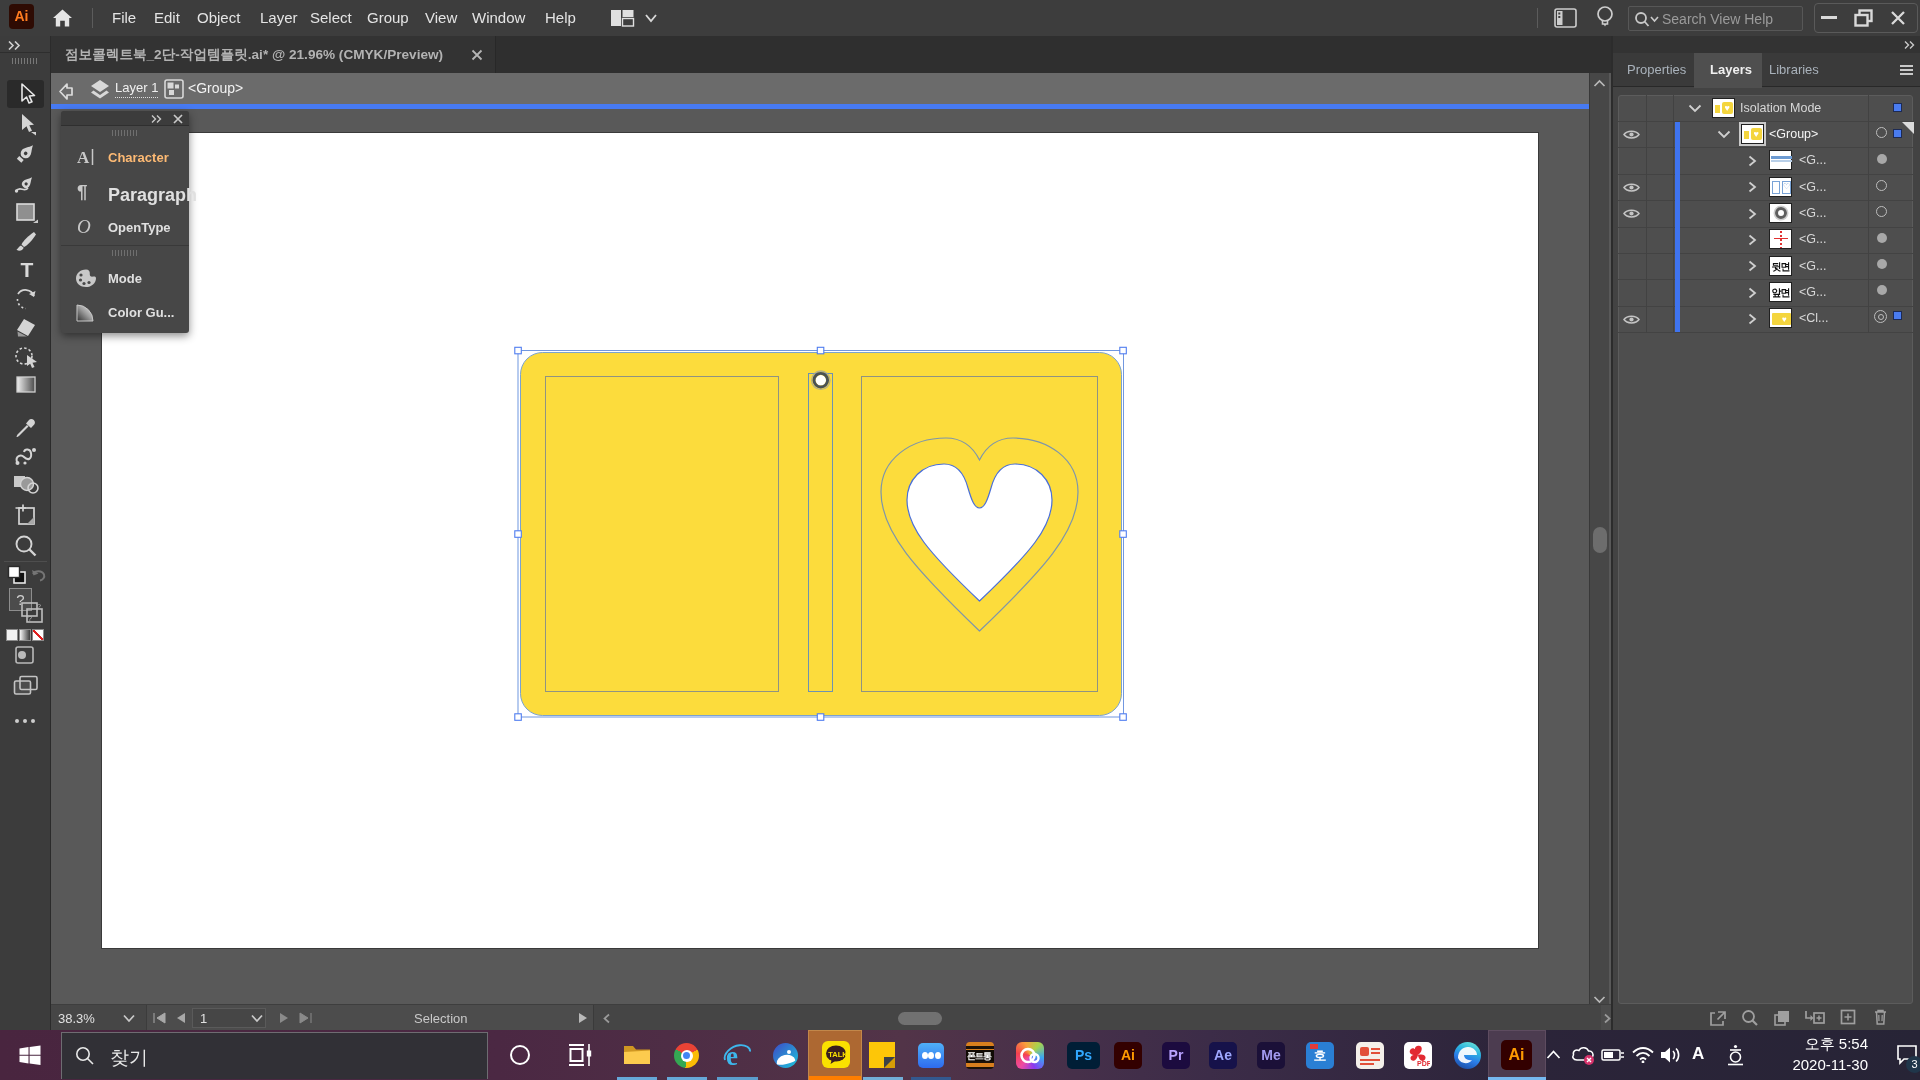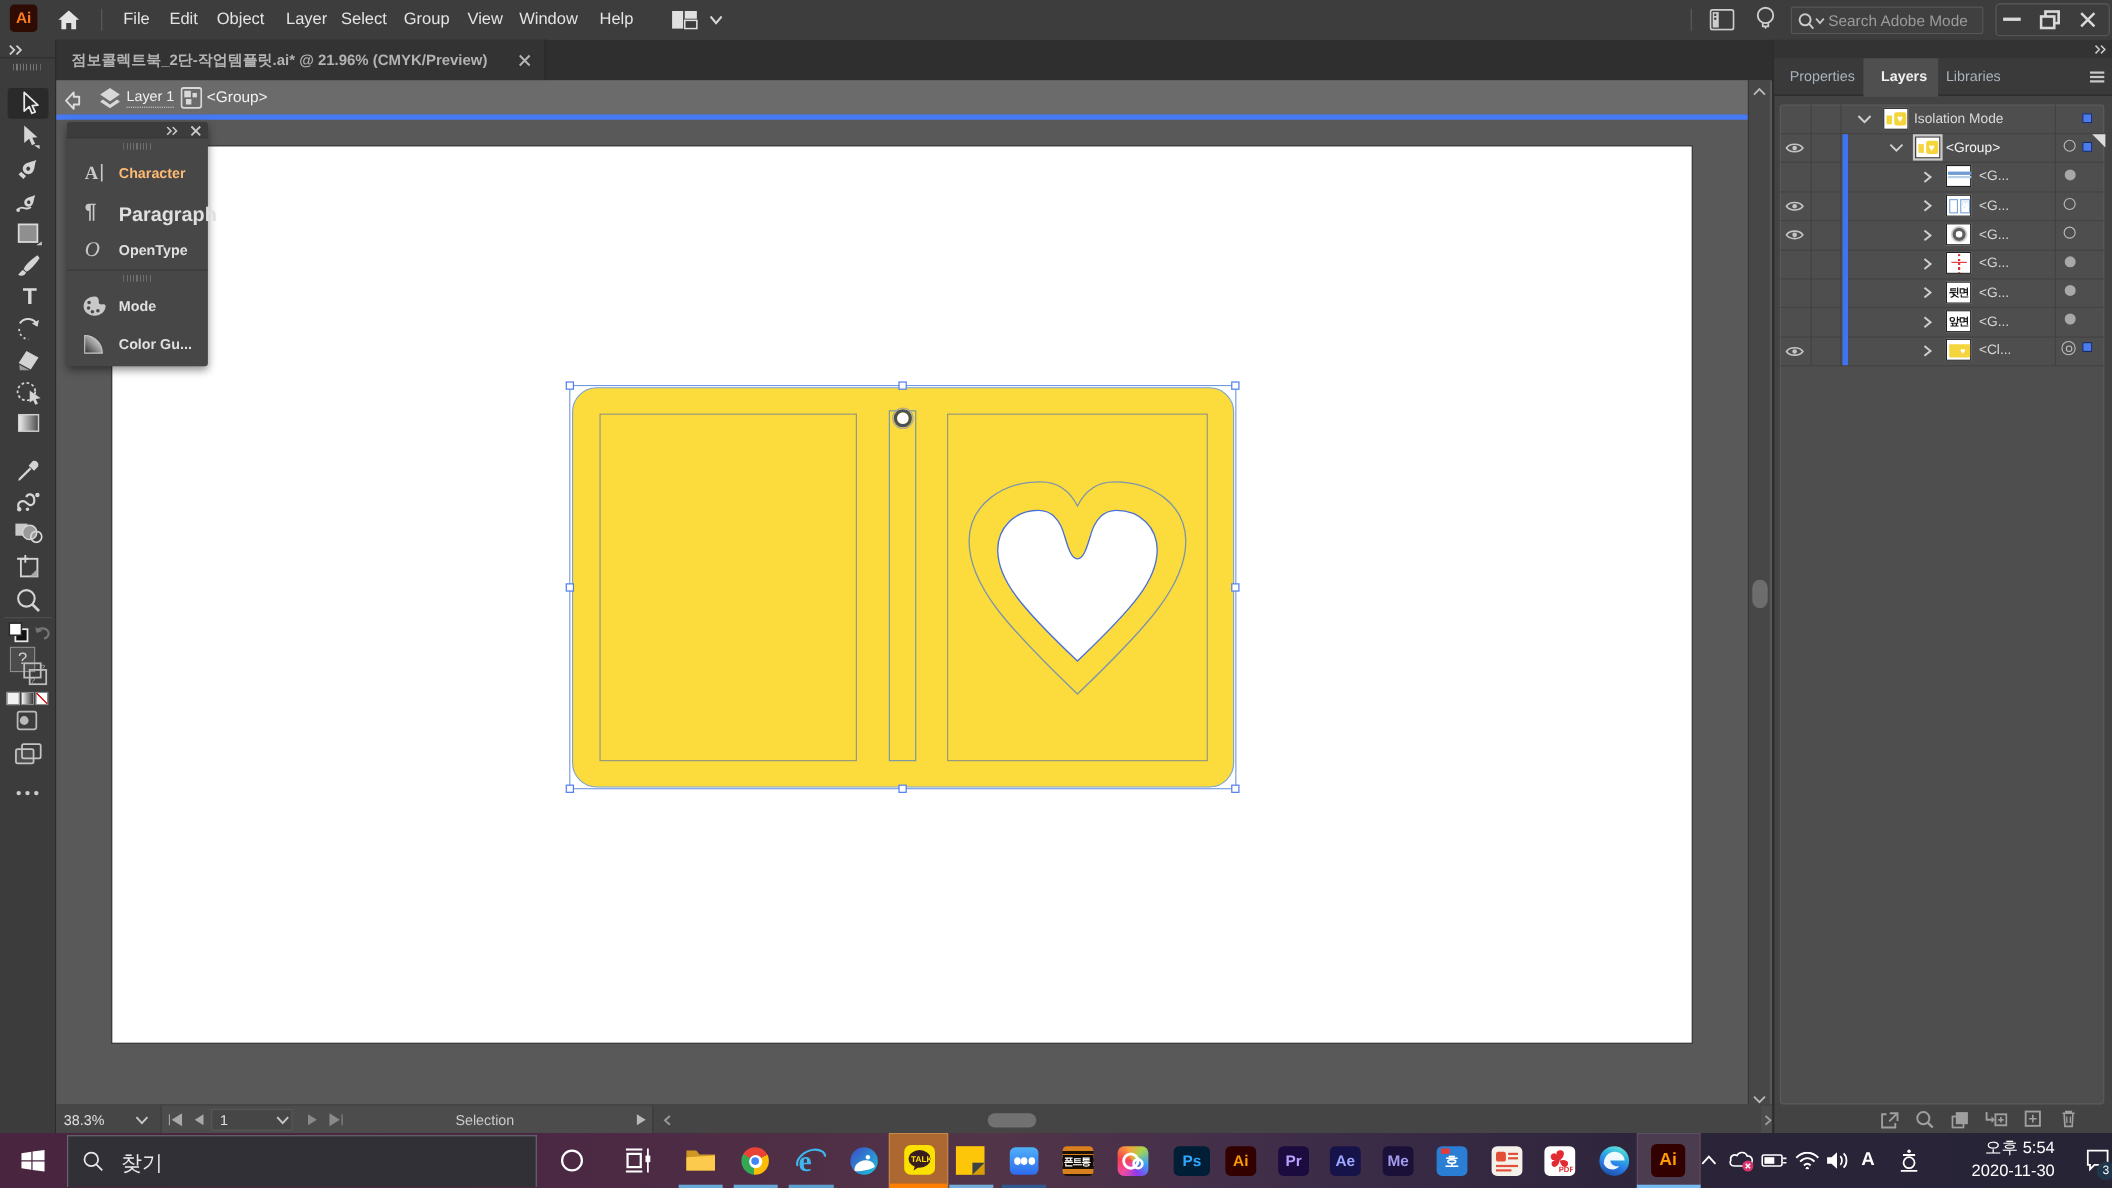--- a/index.html
+++ b/index.html
@@ -86,21 +86,21 @@
       <path d="M6.5 15.5 L6.5 19 L11.5 19 L11.5 15.5" fill="none" stroke="#cdcdcd" stroke-width="1.6"></path>
       <path d="M7.5 19 L9 21.5 L10.5 19 Z" fill="#cdcdcd"></path>
     </svg>
 
     <div class="abs" style="left:1628px;top:6px;width:175px;height:25px;background:#404040;border:1px solid #575757;border-radius:2px;">
       <svg class="abs" style="left:5px;top:4px;" width="26" height="17" viewBox="0 0 26 17">
         <circle cx="7" cy="7" r="5" fill="none" stroke="#c9c9c9" stroke-width="1.8"></circle>
         <line x1="10.5" y1="10.5" x2="14.5" y2="15" stroke="#c9c9c9" stroke-width="1.8"></line>
         <path d="M17 6 L20.5 10 L24 6" fill="none" stroke="#c9c9c9" stroke-width="1.6"></path>
       </svg>
-      <div class="abs" style="left:33px;top:4px;font-size:14px;color:#9b9b9b;">Search Adobe Mode</div>
+      <div class="abs" style="left:33px;top:4px;font-size:14px;color:#9b9b9b;">Search View Help</div>
     </div>
 
     <div class="abs" style="left:1814px;top:3px;width:104px;height:30px;border:1px solid #5a5a5a;border-radius:4px;"></div>
     <div class="abs" style="left:1821px;top:16px;width:16px;height:3px;background:#d9d9d9;"></div>
     <svg class="abs" style="left:1854px;top:9px;" width="19" height="18" viewBox="0 0 19 18">
       <rect x="5.5" y="1.5" width="12" height="10.5" fill="none" stroke="#d9d9d9" stroke-width="2.4"></rect>
       <rect x="1.5" y="6" width="12" height="10.5" fill="#3d3d3d" stroke="#d9d9d9" stroke-width="2.4"></rect>
     </svg>
     <svg class="abs" style="left:1890px;top:10px;" width="16" height="16" viewBox="0 0 16 16">
       <path d="M2 2 L14 14 M14 2 L2 14" stroke="#d9d9d9" stroke-width="2.3"></path>

